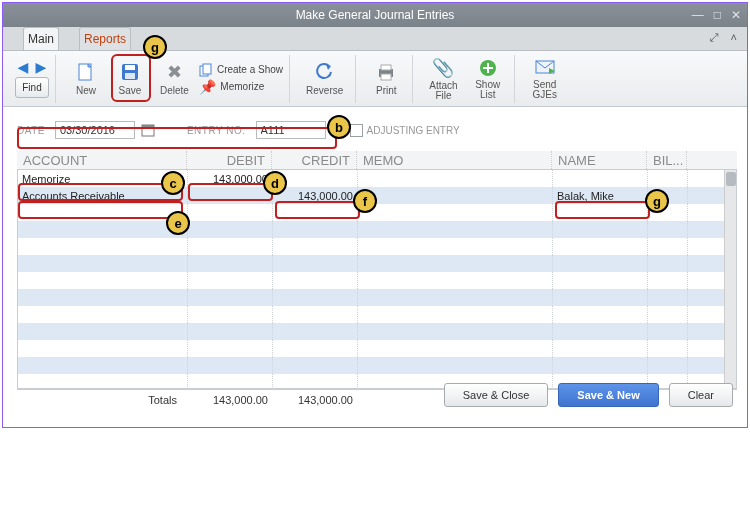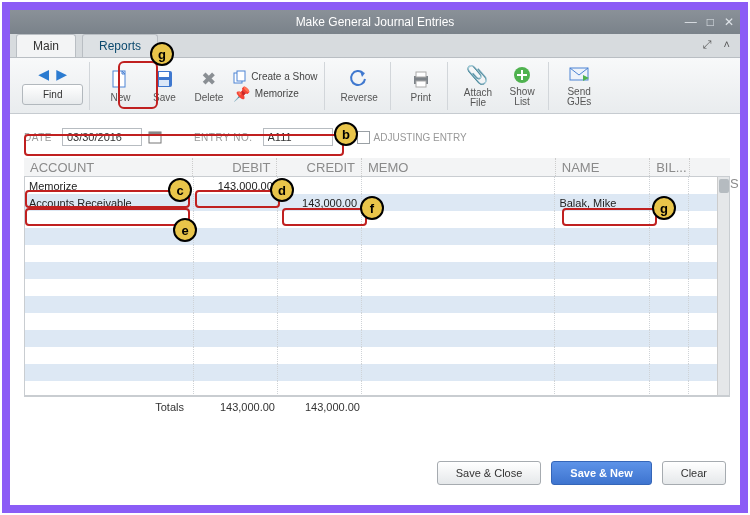--- a/index.html
+++ b/index.html
@@ -5,23 +5,23 @@
   * { box-sizing: border-box; }
   body {
     margin: 0;
     background: #fff;
     font-family: Arial, sans-serif;
     font-size: 11px;
     color: #333;
   }
   .frame {
     width: 746px;
-    height: 511px;
+    height: 426px;
     margin: 2px;
-    border: 8px solid #8b5cf6;
+    border: 1px solid #8b5cf6;
     background: #fff;
     position: relative;
     overflow: hidden;
   }
   .titlebar {
     height: 24px;
     background: linear-gradient(#8a9198, #7a828a);
     color: #fff;
     display: flex;
     align-items: center;
@@ -36,30 +36,30 @@
     color: #dfe4e9;
   }
   .tabs-row {
     height: 24px;
     background: #d7dbde;
     display: flex; align-items: flex-end;
     position: relative;
     border-bottom: 1px solid #b9bec3;
   }
   .tab {
-    padding: 4px 16px;
+    padding: 4px 4px;
     background: #f3f4f5;
     border: 1px solid #b9bec3;
     border-bottom: none;
     border-radius: 3px 3px 0 0;
-    margin-left: 6px;
+    margin-left: 20px;
     font-size: 12px;
     color: #333;
   }
-  .tab.inactive { background: #dde1e4; color: #0c4a6e; }
+  .tab.inactive { background: #dde1e4; color: #c2410c; }
   .tabs-right { position: absolute; right: 10px; top: 4px; display:flex; gap:12px; color:#555;}
   .toolbar {
     height: 56px;
     background: linear-gradient(#f8f9fa,#e9ecee);
     border-bottom: 1px solid #c6cbd0;
     display: flex; align-items: center;
     padding: 0 6px;
     gap: 4px;
   }
   .tb-group { display:flex; align-items:center; gap:4px; padding:0 6px; border-right:1px solid #d2d6da; height:48px;}
@@ -71,21 +71,21 @@
     border-radius:3px;
     position:relative;
   }
   .tb-btn .ico { height:22px; display:flex; align-items:center; justify-content:center; font-size:18px;}
   .tb-btn .lbl { margin-top:2px; }
   .tb-small { display:flex; flex-direction:column; gap:2px; font-size:10px; color:#444;}
   .tb-small .row { display:flex; align-items:center; gap:4px; }
   .tb-small .ico { font-size:14px; }
   .arrow-btn { width:16px; text-align:center; color:#2b7bd0; font-size:14px; }
   .find-btn {
-    border:1px solid #b2b8bd; border-radius:3px; padding:4px 20px;
+    border:1px solid #b2b8bd; border-radius:3px; padding:4px 6px;
     background:linear-gradient(#fff,#e7eaec); font-size:10px; color:#333;
   }
   .ring {
     border: 2px solid #c02020;
     border-radius: 4px;
     position: absolute;
     pointer-events: none;
   }
   .callout {
     position:absolute;

